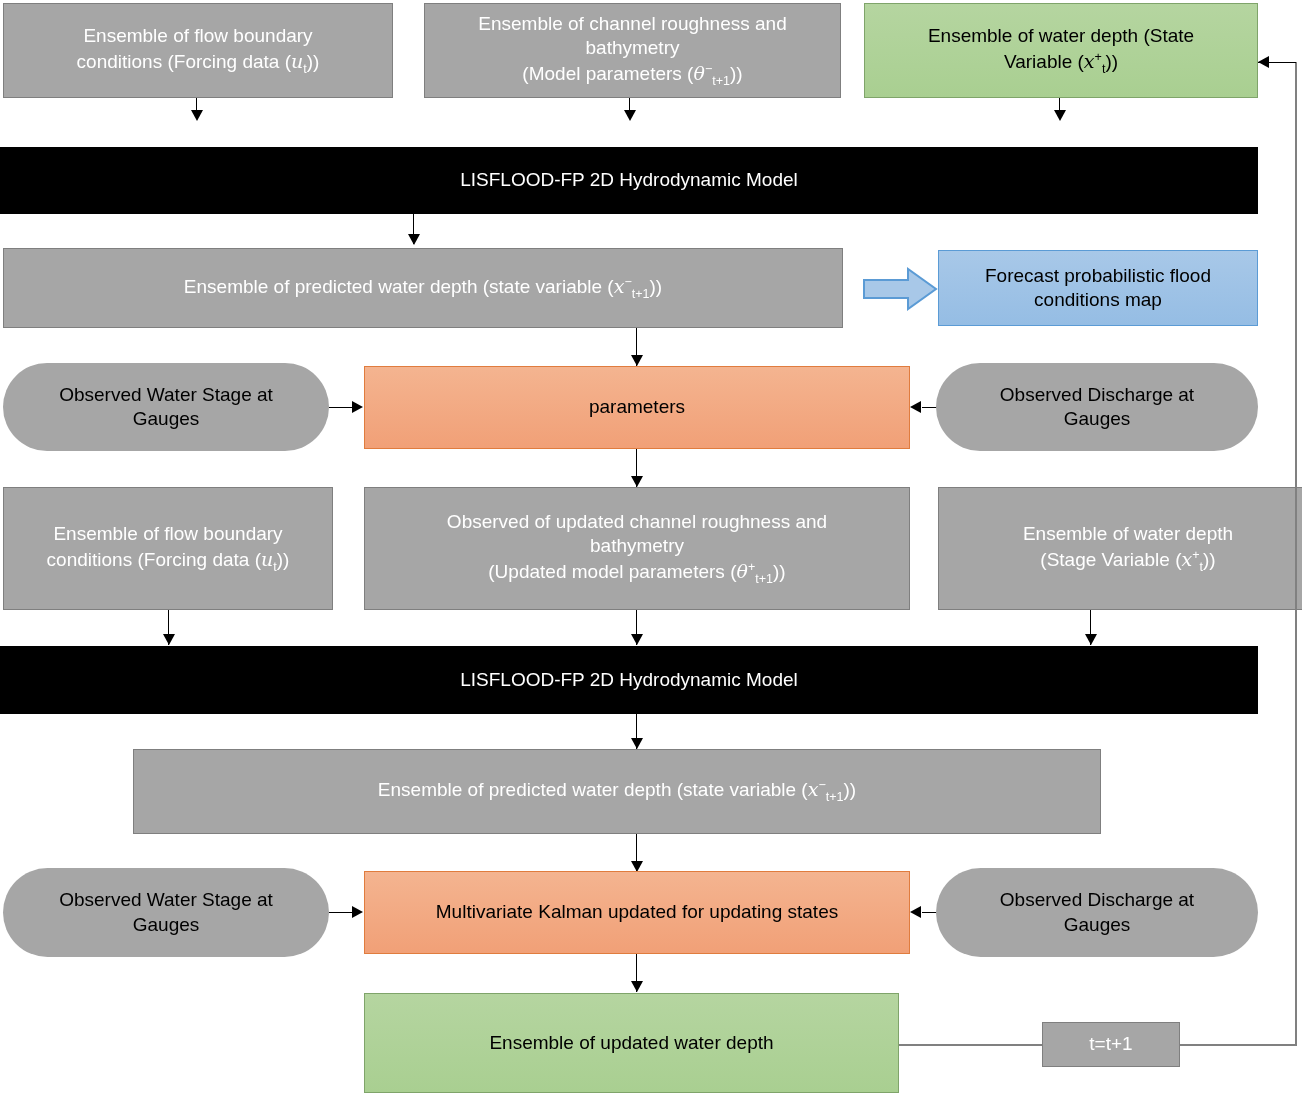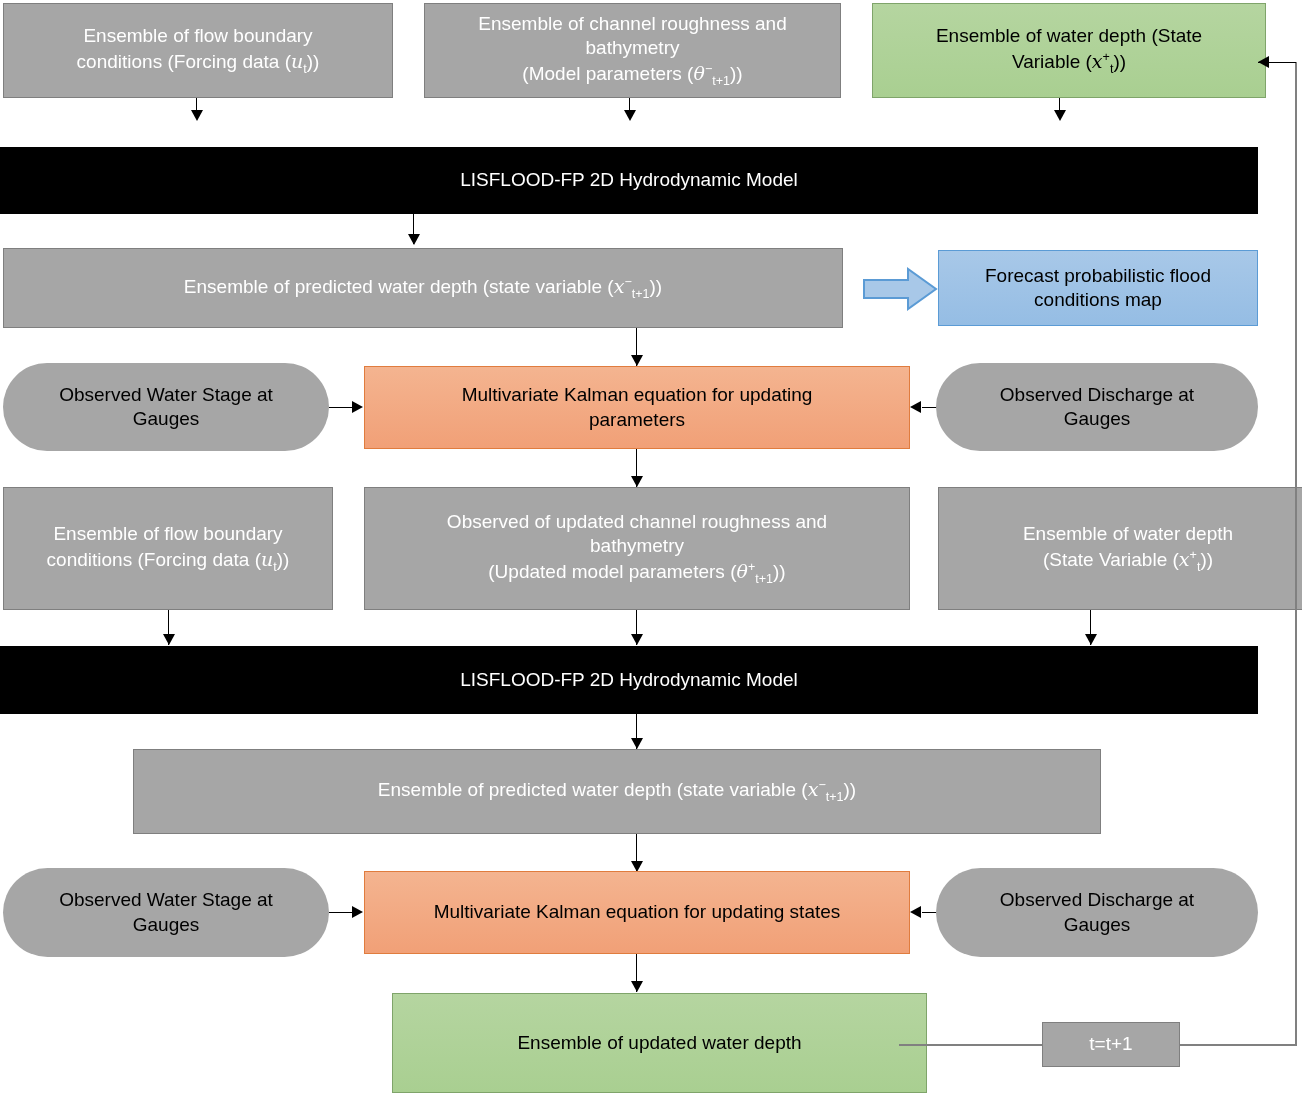--- a/index.html
+++ b/index.html
@@ -41,21 +41,20 @@
     background: #000000;
     color: #ffffff;
     font-size: 19px;
     border: none;
   }
   .green {
     background: linear-gradient(180deg, #b5d5a0 0%, #a9cf91 100%);
     border: 1px solid #7fa46a;
     color: #000000;
     font-size: 19px;
-    margin-left: 8px;
   }
   .orange {
     background: linear-gradient(180deg, #f4b490 0%, #f1a077 100%);
     border: 1px solid #e07c3e;
     color: #000000;
     font-size: 19px;
   }
   .blue {
     background: linear-gradient(180deg, #a8c8e8 0%, #95bde4 100%);
     border: 1px solid #5b9bd5;
@@ -166,21 +165,20 @@
       <span class="ln">Observed Water Stage at</span>
       <span class="ln">Gauges</span>
     </span>
   </div>
 
   <div class="hline" style="left:329px; top:407px; width:28px;"></div>
   <div class="arrow-right" style="left:352px; top:401px;"></div>
 
   <div class="node orange" style="left:364px; top:366px; width:546px; height:83px;">
     <span class="inner">
-      <span class="ln">Multivariate Kalman equation for updating</span>
       <span class="ln">parameters</span>
     </span>
   </div>
 
   <div class="hline" style="left:922px; top:407px; width:16px;"></div>
   <div class="arrow-left" style="left:910px; top:401px;"></div>
 
   <div class="node grey-pill" style="left:936px; top:363px; width:322px; height:88px;">
     <span class="inner">
       <span class="ln">Observed Discharge at</span>
@@ -202,21 +200,21 @@
     <span class="inner">
       <span class="ln">Observed of updated channel roughness and</span>
       <span class="ln">bathymetry</span>
       <span class="ln"><span>(Updated model parameters (</span><span class="mi">θ</span><span class="sup">+</span><span class="sub">t+1</span><span>))</span></span>
     </span>
   </div>
 
   <div class="node grey" style="left:938px; top:487px; width:380px; height:123px;">
     <span class="inner">
       <span class="ln">Ensemble of water depth</span>
-      <span class="ln"><span>(State Variable (</span><span class="mi">x</span><span class="sup">+</span><span class="sub">t</span><span>))</span></span>
+      <span class="ln"><span>(Stage Variable (</span><span class="mi">x</span><span class="sup">+</span><span class="sub">t</span><span>))</span></span>
     </span>
   </div>
 
   <div class="vline" style="left:168px; top:610px; height:35px;"></div>
   <div class="arrow-down" style="left:163px; top:634px;"></div>
   <div class="vline" style="left:636px; top:610px; height:35px;"></div>
   <div class="arrow-down" style="left:631px; top:634px;"></div>
   <div class="vline" style="left:1090px; top:610px; height:35px;"></div>
   <div class="arrow-down" style="left:1085px; top:634px;"></div>
 
@@ -238,37 +236,37 @@
     <span class="inner">
       <span class="ln">Observed Water Stage at</span>
       <span class="ln">Gauges</span>
     </span>
   </div>
 
   <div class="hline" style="left:329px; top:912px; width:28px;"></div>
   <div class="arrow-right" style="left:352px; top:906px;"></div>
 
   <div class="node orange" style="left:364px; top:871px; width:546px; height:83px;">
-    <span class="inner">Multivariate Kalman equation for updating states</span>
+    <span class="inner">Multivariate Kalman updated for updating states</span>
   </div>
 
   <div class="hline" style="left:922px; top:912px; width:16px;"></div>
   <div class="arrow-left" style="left:910px; top:906px;"></div>
 
   <div class="node grey-pill" style="left:936px; top:868px; width:322px; height:89px;">
     <span class="inner">
       <span class="ln">Observed Discharge at</span>
       <span class="ln">Gauges</span>
     </span>
   </div>
 
   <div class="vline" style="left:636px; top:954px; height:38px;"></div>
   <div class="arrow-down" style="left:631px; top:981px;"></div>
 
-  <div class="node green" style="left:384px; top:993px; width:535px; height:100px;justify-content:center;">
+  <div class="node green" style="left:364px; top:993px; width:535px; height:100px;justify-content:center;">
     <span class="inner">
       <span class="ln">Ensemble of updated water depth</span>
     </span>
   </div>
 
   <div class="hline-g" style="left:899px; top:1044px; width:143px;"></div>
 
   <div class="node tbox" style="left:1042px; top:1022px; width:138px; height:45px;text-align:center;">
     <span class="inner">t=t+1</span>
   </div>

